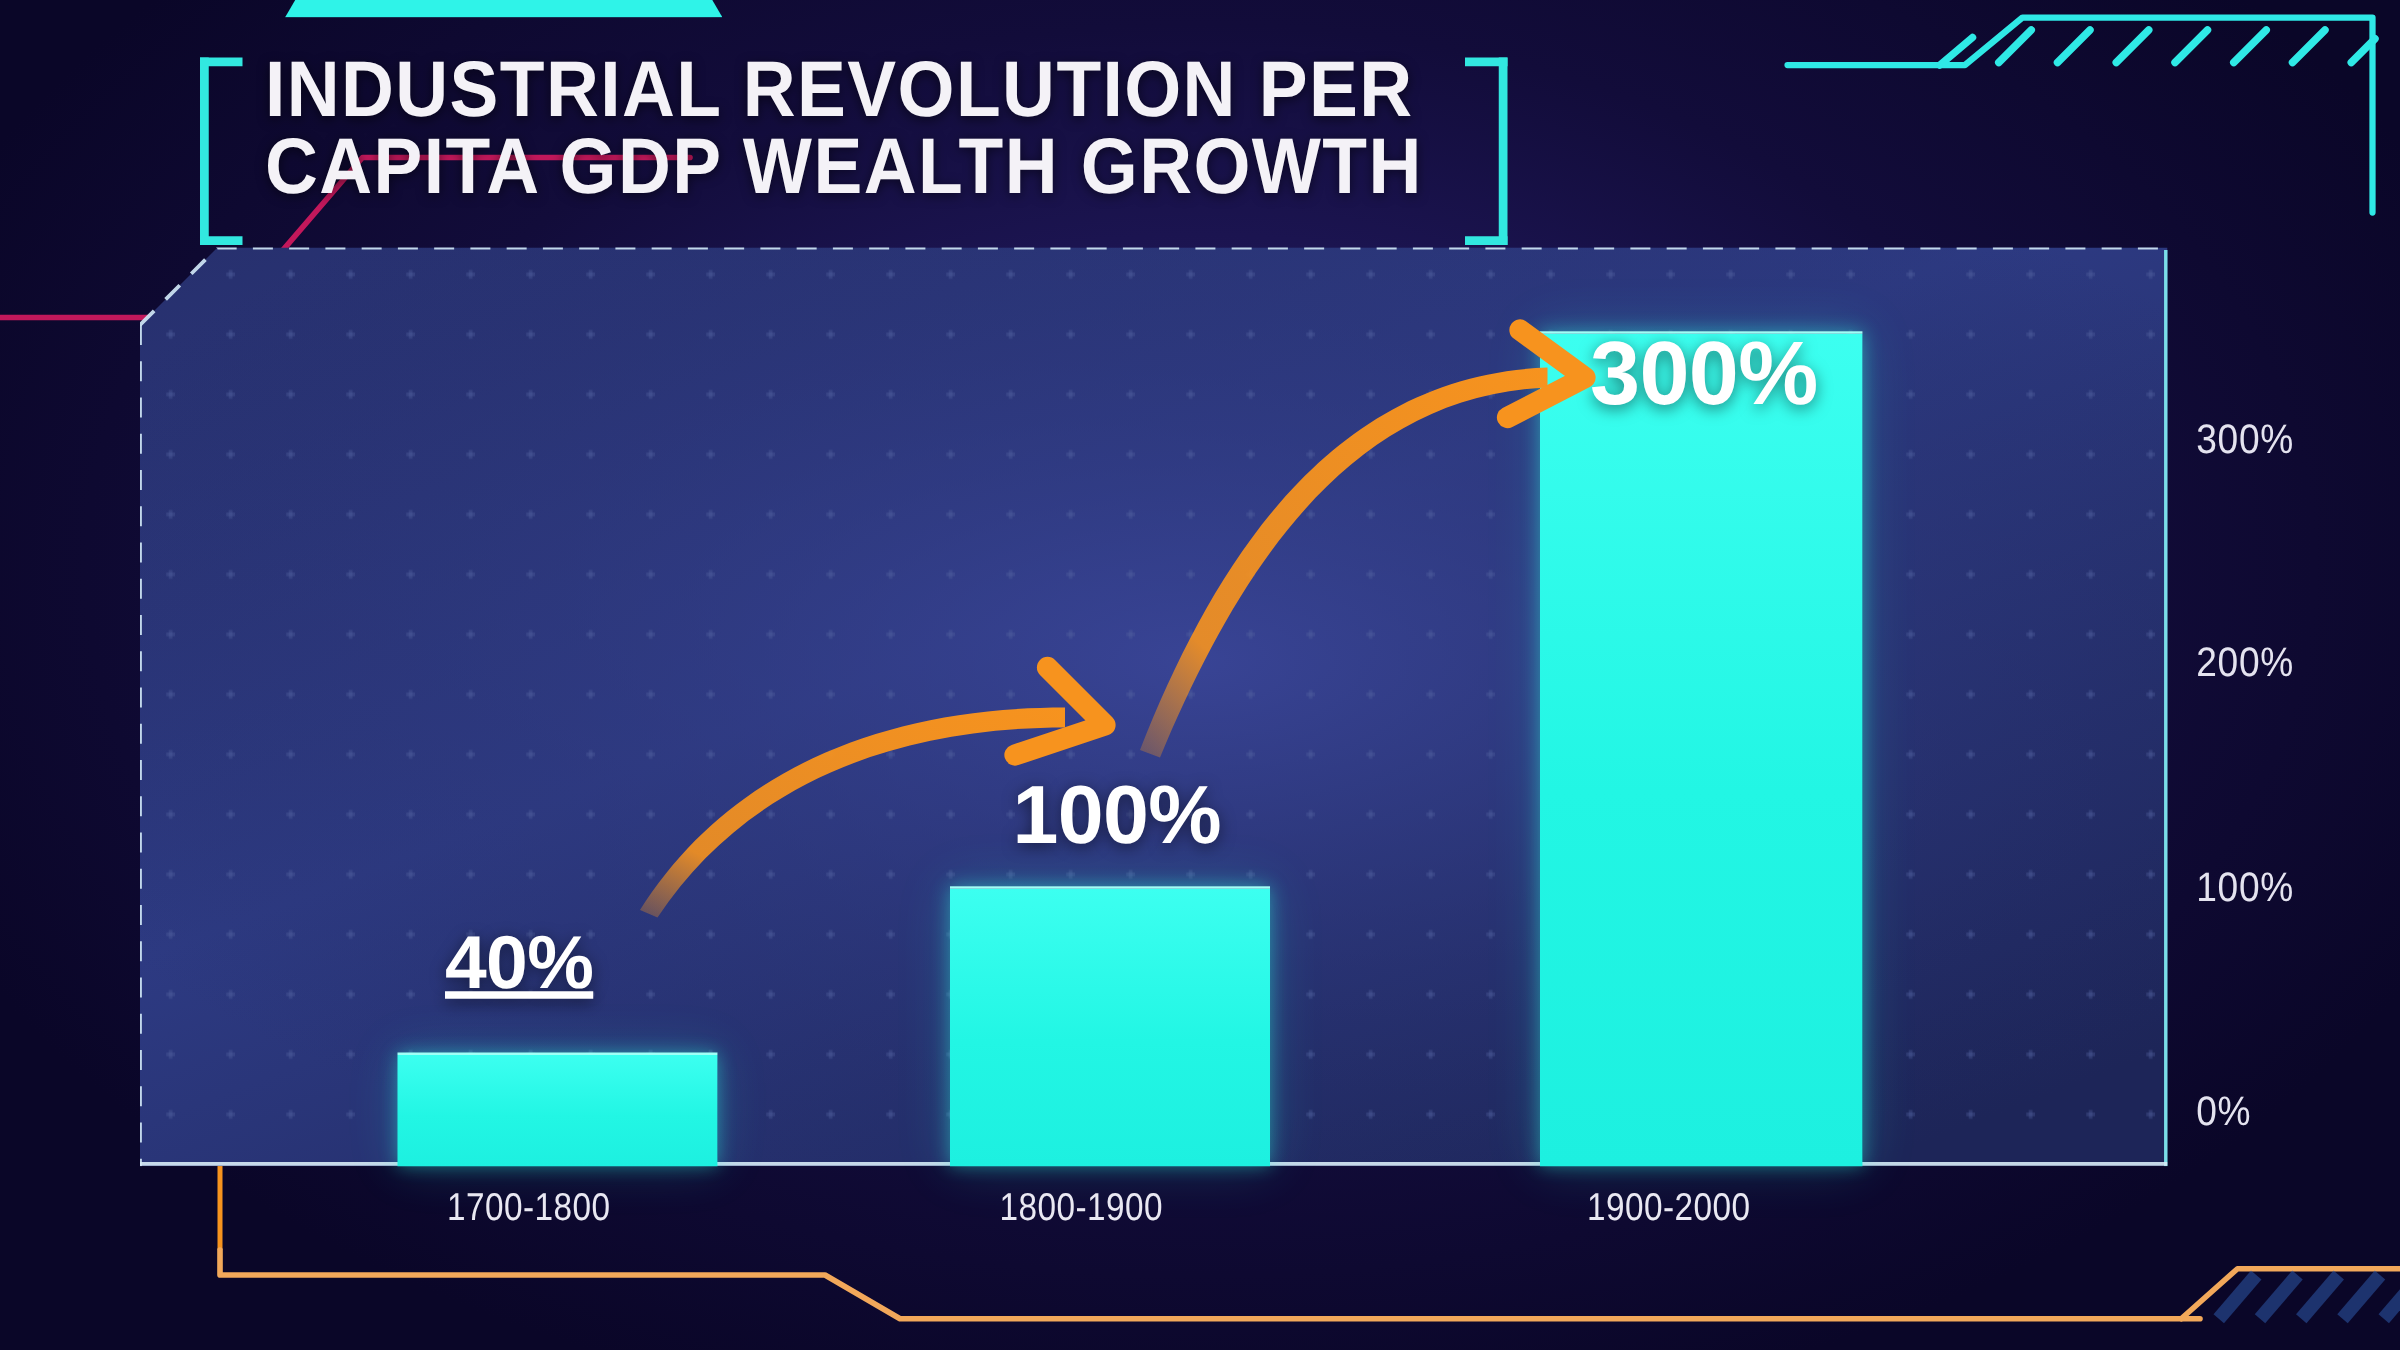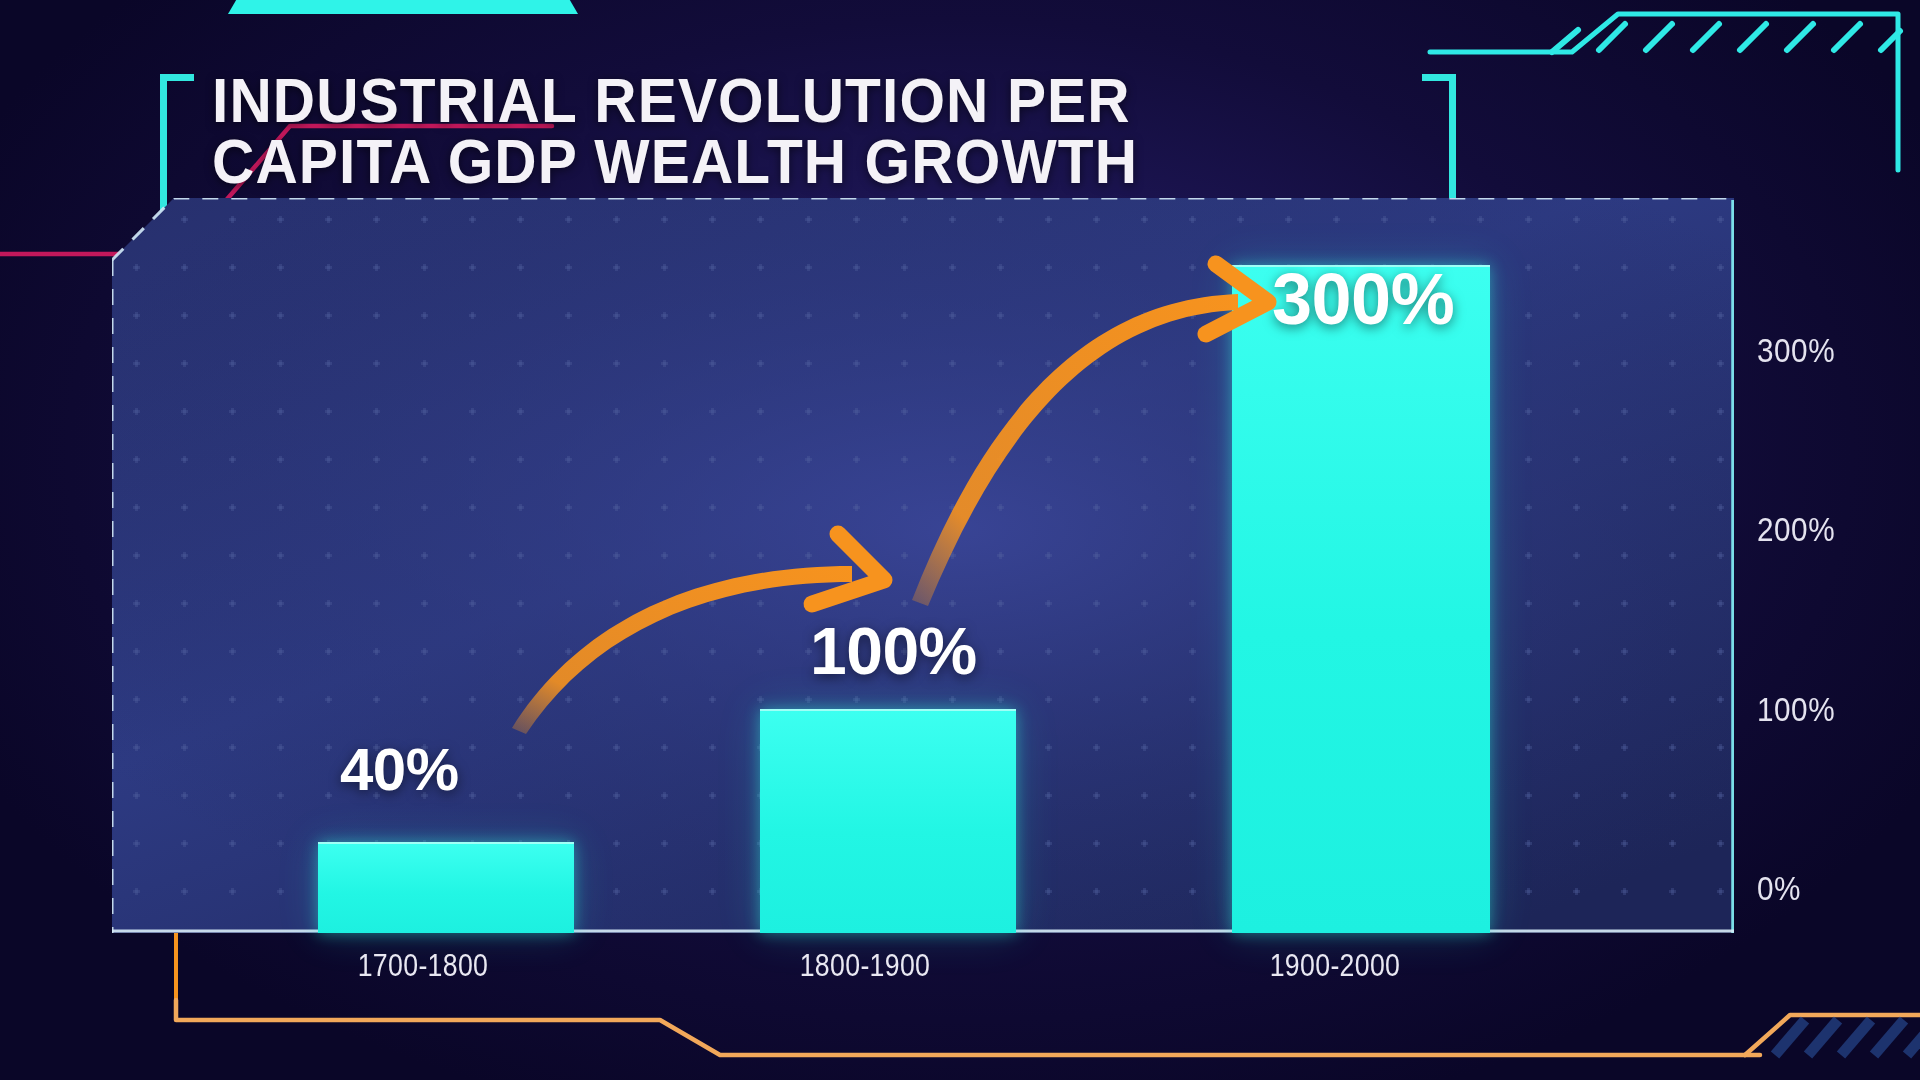--- a/index.html
+++ b/index.html
@@ -19,21 +19,21 @@
       radial-gradient(ellipse 1100px 700px at 50% 42%, #2a1f63 0%, #1b1450 38%, #120c3a 62%, #0a0628 100%),
       #0a0628;
     overflow:hidden;
   }
 
   
   #deco{ position:absolute; inset:0; width:1920px; height:1080px; pointer-events:none; }
 
   
   #title-wrap{
-    position:absolute; left:160px; top:74px; width:1296px; height:150px;
+    position:absolute; left:160px; top:46px; width:1046px; height:150px;
   }
   .bracket{
     position:absolute; top:0; width:34px; height:150px;
   }
   .bracket.left{ left:0;
     border-left:7px solid #32e8e0;
     border-top:7px solid #32e8e0;
     border-bottom:7px solid #32e8e0;
   }
   .bracket.right{ right:0;
@@ -211,21 +211,21 @@
 
   <div id="plot">
 
     <div class="bar" style="left:206px; width:256px; height:91px;"></div>
 
     <div class="bar" style="left:648px; width:256px; height:224px;"></div>
 
     <div class="bar" style="left:1120px; width:258px; height:668px;"></div>
   </div>
 
-  <div class="bar-value v40" style="left:340px; top:735px;">40%</div>
+  <div class="bar-value v40" style="left:356px; top:735px;text-decoration:underline;">40%</div>
   <div class="bar-value v100" style="left:810px; top:613px;">100%</div>
   <div class="bar-value v300" style="left:1272px; top:258px;">300%</div>
 
   <div class="cat-label" style="left:258px; top:948px; width:330px;">1700-1800</div>
   <div class="cat-label" style="left:700px; top:948px; width:330px;">1800-1900</div>
   <div class="cat-label" style="left:1170px; top:948px; width:330px;">1900-2000</div>
 
   <div class="ytick" style="left:1757px; top:332px;">300%</div>
   <div class="ytick" style="left:1757px; top:511px;">200%</div>
   <div class="ytick" style="left:1757px; top:691px;">100%</div>

